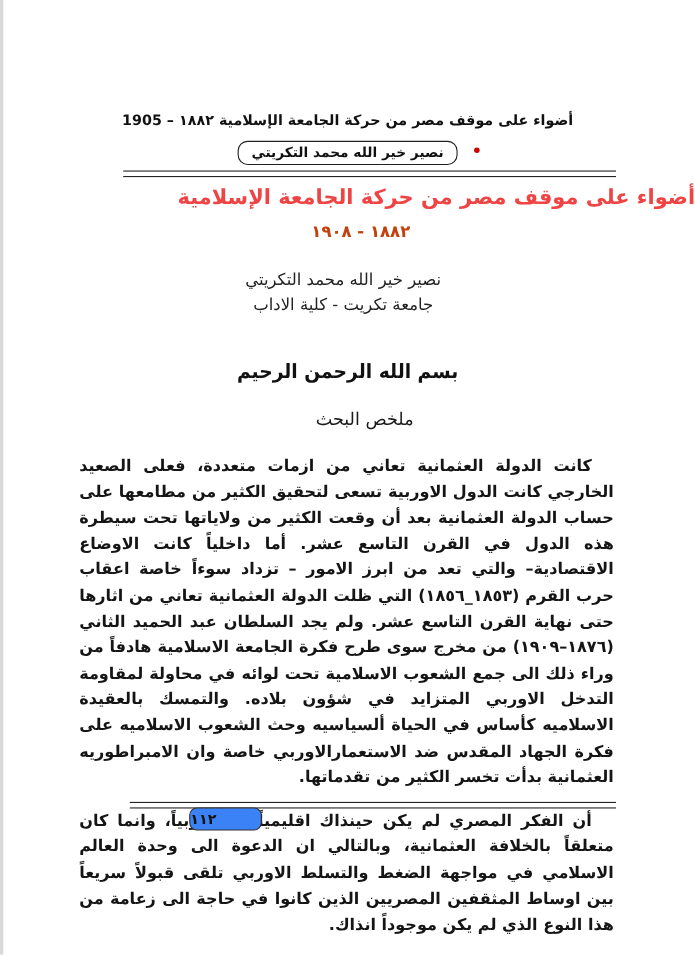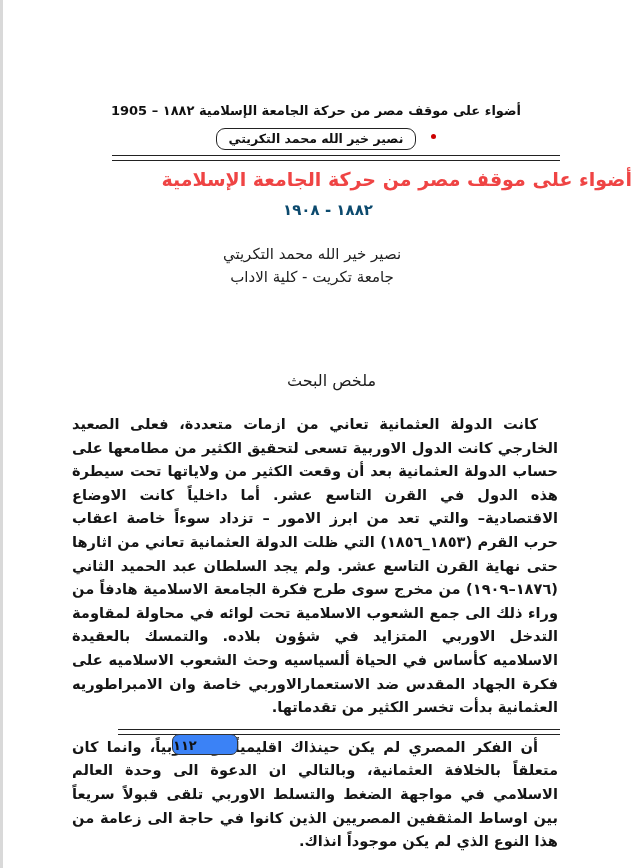--- a/index.html
+++ b/index.html
@@ -120,27 +120,28 @@
   <div class="running-header">أضواء على موقف مصر من حركة الجامعة الإسلامية ١٨٨٢ – 1905</div>
 
   <div class="author-box-row">
     <span class="author-box">نصير خير الله محمد التكريتي</span>
     <span class="footnote-dot" style="background: rgb(204, 0, 0);"></span>
   </div>
 
   <div class="double-rule rule-top"></div>
 
   <div class="article-title" style="color: #ef4444; text-align: right;">أضواء على موقف مصر من حركة الجامعة الإسلامية</div>
-  <div class="article-dates" style="color: #0c4a6e; padding-left: 24px;">١٨٨٢ - ١٩٠٨</div>
+  <div class="article-dates" style="color: #c2410c; padding-left: 24px;">١٨٨٢ - ١٩٠٨</div>
 
   <div class="author-block">
     <div>نصير خير الله محمد التكريتي</div>
     <div>جامعة تكريت - كلية الاداب</div>
   </div>
 
+  <div class="basmala">بسم الله الرحمن الرحيم</div>
 
   <div class="section-heading">ملخص البحث</div>
 
   <div class="body-text">
     <p>كانت الدولة العثمانية تعاني من ازمات متعددة، فعلى الصعيد الخارجي كانت الدول الاوربية تسعى لتحقيق الكثير من مطامعها على حساب الدولة العثمانية بعد أن وقعت الكثير من ولاياتها تحت سيطرة هذه الدول في القرن التاسع عشر. أما  داخلياً كانت الاوضاع الاقتصادية– والتي تعد من ابرز الامور – تزداد سوءاً خاصة اعقاب حرب القرم (١٨٥٣_١٨٥٦) التي ظلت الدولة العثمانية تعاني من اثارها حتى نهاية القرن التاسع عشر. ولم يجد السلطان عبد الحميد الثاني (١٨٧٦–١٩٠٩) من مخرج سوى طرح فكرة الجامعة الاسلامية هادفاً من وراء ذلك الى جمع الشعوب الاسلامية تحت لوائه في محاولة لمقاومة التدخل الاوربي المتزايد في شؤون بلاده. والتمسك بالعقيدة الاسلاميه كأساس في الحياة ألسياسيه وحث الشعوب الاسلاميه على فكرة الجهاد المقدس ضد الاستعمارالاوربي خاصة وان الامبراطوريه العثمانية بدأت تخسر الكثير من تقدماتها.</p>
     <p>أن الفكر المصري لم يكن حينذاك اقليمياً أو شعوبياً، وانما كان متعلقاً بالخلافة العثمانية، وبالتالي ان الدعوة الى وحدة العالم الاسلامي في مواجهة الضغط والتسلط الاوربي تلقى قبولاً سريعاً بين اوساط المثقفين المصريين الذين كانوا في حاجة الى زعامة من هذا النوع الذي لم يكن موجوداً انذاك.</p>
   </div>
 
   <div class="double-rule rule-bottom"></div>
   <div class="page-number-box">١١٢</div>

